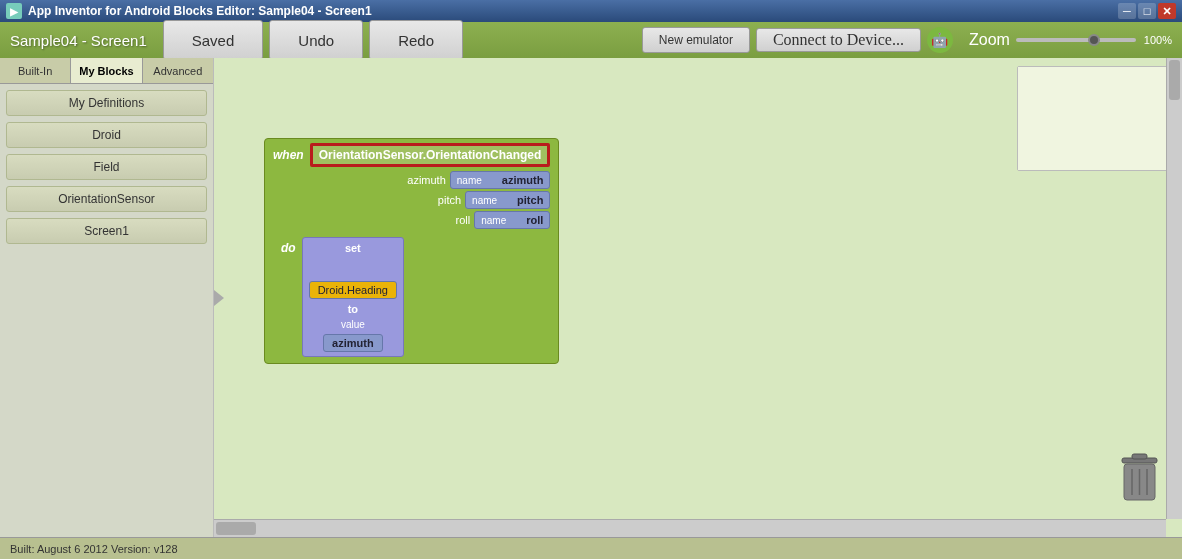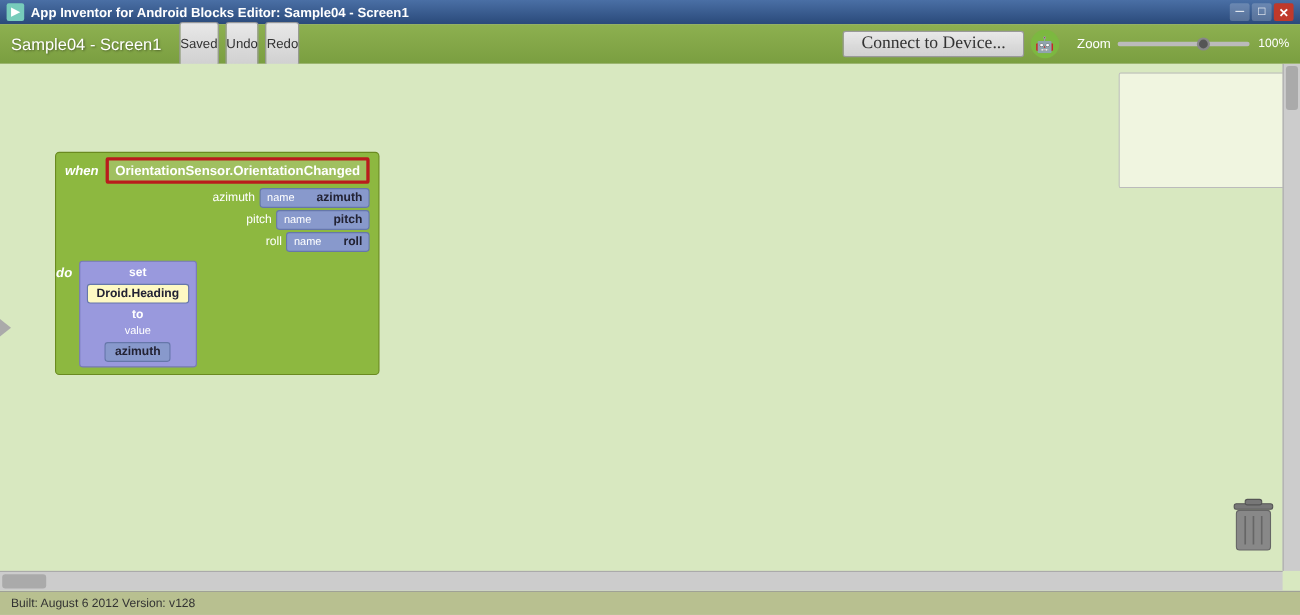--- a/index.html
+++ b/index.html
@@ -46,23 +46,23 @@
       font-size: 15px;
       font-weight: normal;
       color: white;
       text-shadow: 1px 1px 2px rgba(0,0,0,0.4);
       margin-right: 10px;
     }
     .toolbar-btn {
       background: linear-gradient(to bottom, #e8e8e8, #d0d0d0);
       border: 1px solid #999;
       border-radius: 3px;
-      padding: 3px 0;
+      padding: 3px 28px;
       cursor: pointer;
-      font-size: 12px;
+      font-size: 15px;
       color: #333;
       height: 40px;
       display: flex; align-items: center;
     }
     .spacer { flex: 1; }
     .new-emulator-btn {
       background: linear-gradient(to bottom, #e8e8e8, #d0d0d0);
       border: 1px solid #999;
       border-radius: 3px;
       padding: 3px 16px;
@@ -83,21 +83,21 @@
       height: 24px;
       display: flex; align-items: center; font-family: Liberation Serif, serif;
     }
     .android-icon {
       width: 26px; height: 26px;
       background: #7cb840; border-radius: 50%;
       display: flex; align-items: center; justify-content: center;
       font-size: 14px; color: white;
     }
     .zoom-label {
-      color: white; font-size: 12px; margin-left: 10px;
+      color: white; font-size: 16px; margin-left: 10px;
     }
     .zoom-slider-container {
       display: flex; align-items: center; gap: 4px;
     }
     .zoom-track {
       width: 120px; height: 4px;
       background: #bbb;
       border-radius: 2px;
       position: relative;
     }
@@ -250,21 +250,21 @@
       padding: 2px 6px;
       display: flex; align-items: center; gap: 20px;
       font-size: 11px;
     }
     .name-label { color: #fff; font-size: 10px; }
     .name-value { color: #223; font-weight: bold; font-size: 11px; }
 
     .do-section {
       display: flex;
       align-items: flex-start;
-      padding: 4px 8px 6px 0;
+      padding: 4px 8px 6px 16px;
       gap: 6px;
     }
     .do-label {
       color: #fff;
       font-weight: bold;
       font-style: italic;
       font-size: 12px;
       padding-top: 4px;
     }
     .set-block {
@@ -274,27 +274,28 @@
       display: flex;
       flex-direction: column;
       padding: 4px 6px;
       gap: 4px;
     }
     .set-row {
       display: flex; align-items: center; gap: 4px; flex-direction: column;
     }
     .set-label { color: #fff; font-size: 11px; font-weight: bold; }
     .target-block {
-      background: #fef9c3;
+      background: #eab308;
       border: 1px solid #6677aa;
       border-radius: 3px;
       padding: 2px 8px;
       color: #223;
       font-size: 11px;
-      font-weight: bold;
+      font-weight: normal;
+      margin-top: 23px;
     }
     .to-label { color: #fff; font-size: 11px; font-weight: bold; }
     .value-label { color: #fff; font-size: 10px; }
     .value-block {
       background: #8899cc;
       border: 1px solid #6677aa;
       border-radius: 3px;
       padding: 2px 8px;
       color: #223;
       font-size: 11px;
@@ -378,33 +379,48 @@
     <div class="win-btn close">✕</div>
   </div>
 </div>
 
 <div id="toolbar">
   <span class="app-title">Sample04 - Screen1</span>
   <button class="toolbar-btn">Saved</button>
   <button class="toolbar-btn">Undo</button>
   <button class="toolbar-btn">Redo</button>
   <div class="spacer"></div>
+  <button class="new-emulator-btn">New emulator</button>
   <button class="connect-btn">Connect to Device...</button>
   <div class="android-icon">🤖</div>
   <span class="zoom-label">Zoom</span>
   <div class="zoom-slider-container">
     <div class="zoom-track">
       <div class="zoom-thumb"></div>
     </div>
     <span class="zoom-value">100%</span>
   </div>
 </div>
 
 <div id="main-layout">
 
+  <div id="sidebar">
+    <div id="tab-bar">
+      <div class="tab">Built-In</div>
+      <div class="tab active">My Blocks</div>
+      <div class="tab">Advanced</div>
+    </div>
+    <div id="sidebar-items">
+      <div class="sidebar-item">My Definitions</div>
+      <div class="sidebar-item">Droid</div>
+      <div class="sidebar-item">Field</div>
+      <div class="sidebar-item">OrientationSensor</div>
+      <div class="sidebar-item">Screen1</div>
+    </div>
+  </div>
 
   <div id="workspace">
 
     <div class="edge-indicator"></div>
 
     <div class="block-container">
       <div class="event-block">
         
         <div class="event-header">
           <span class="when-label">when</span>

